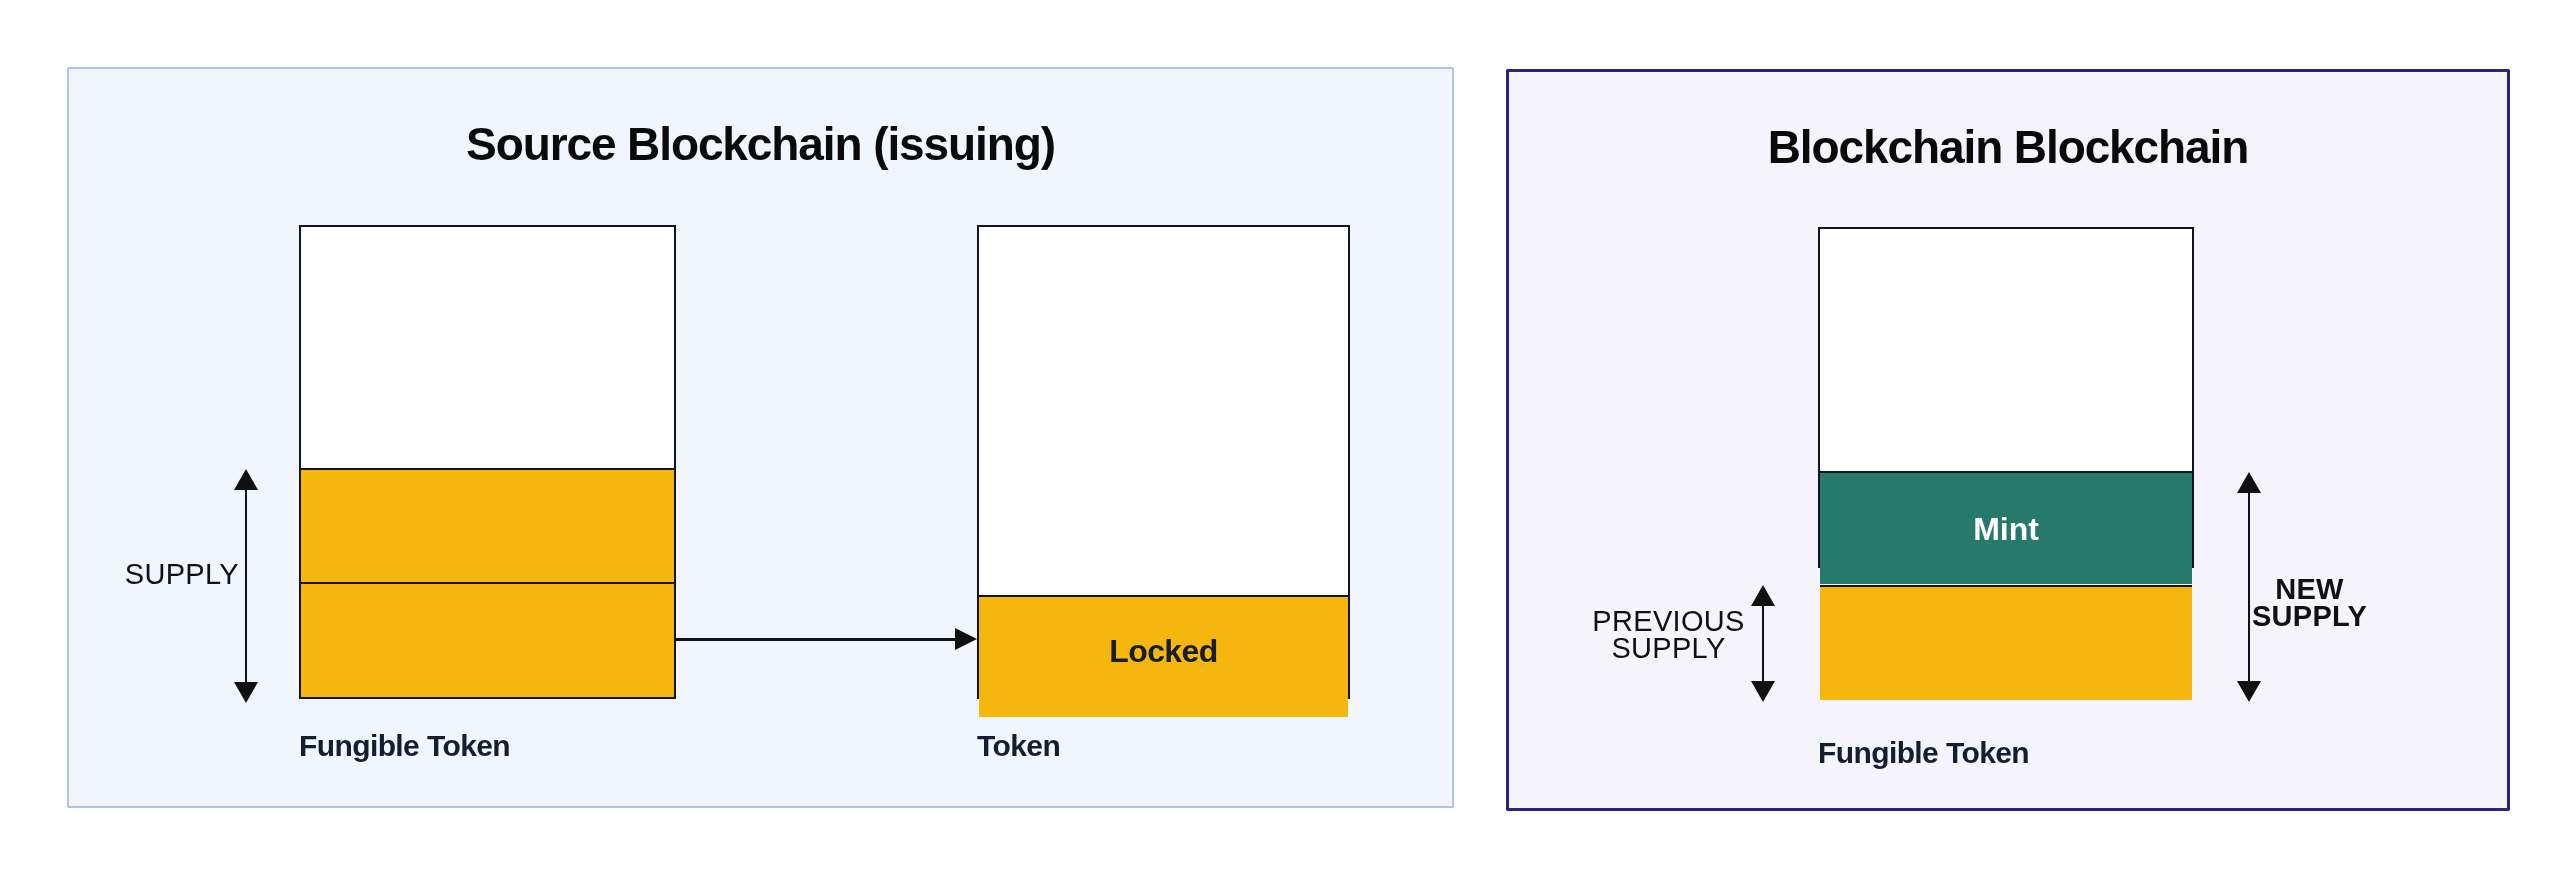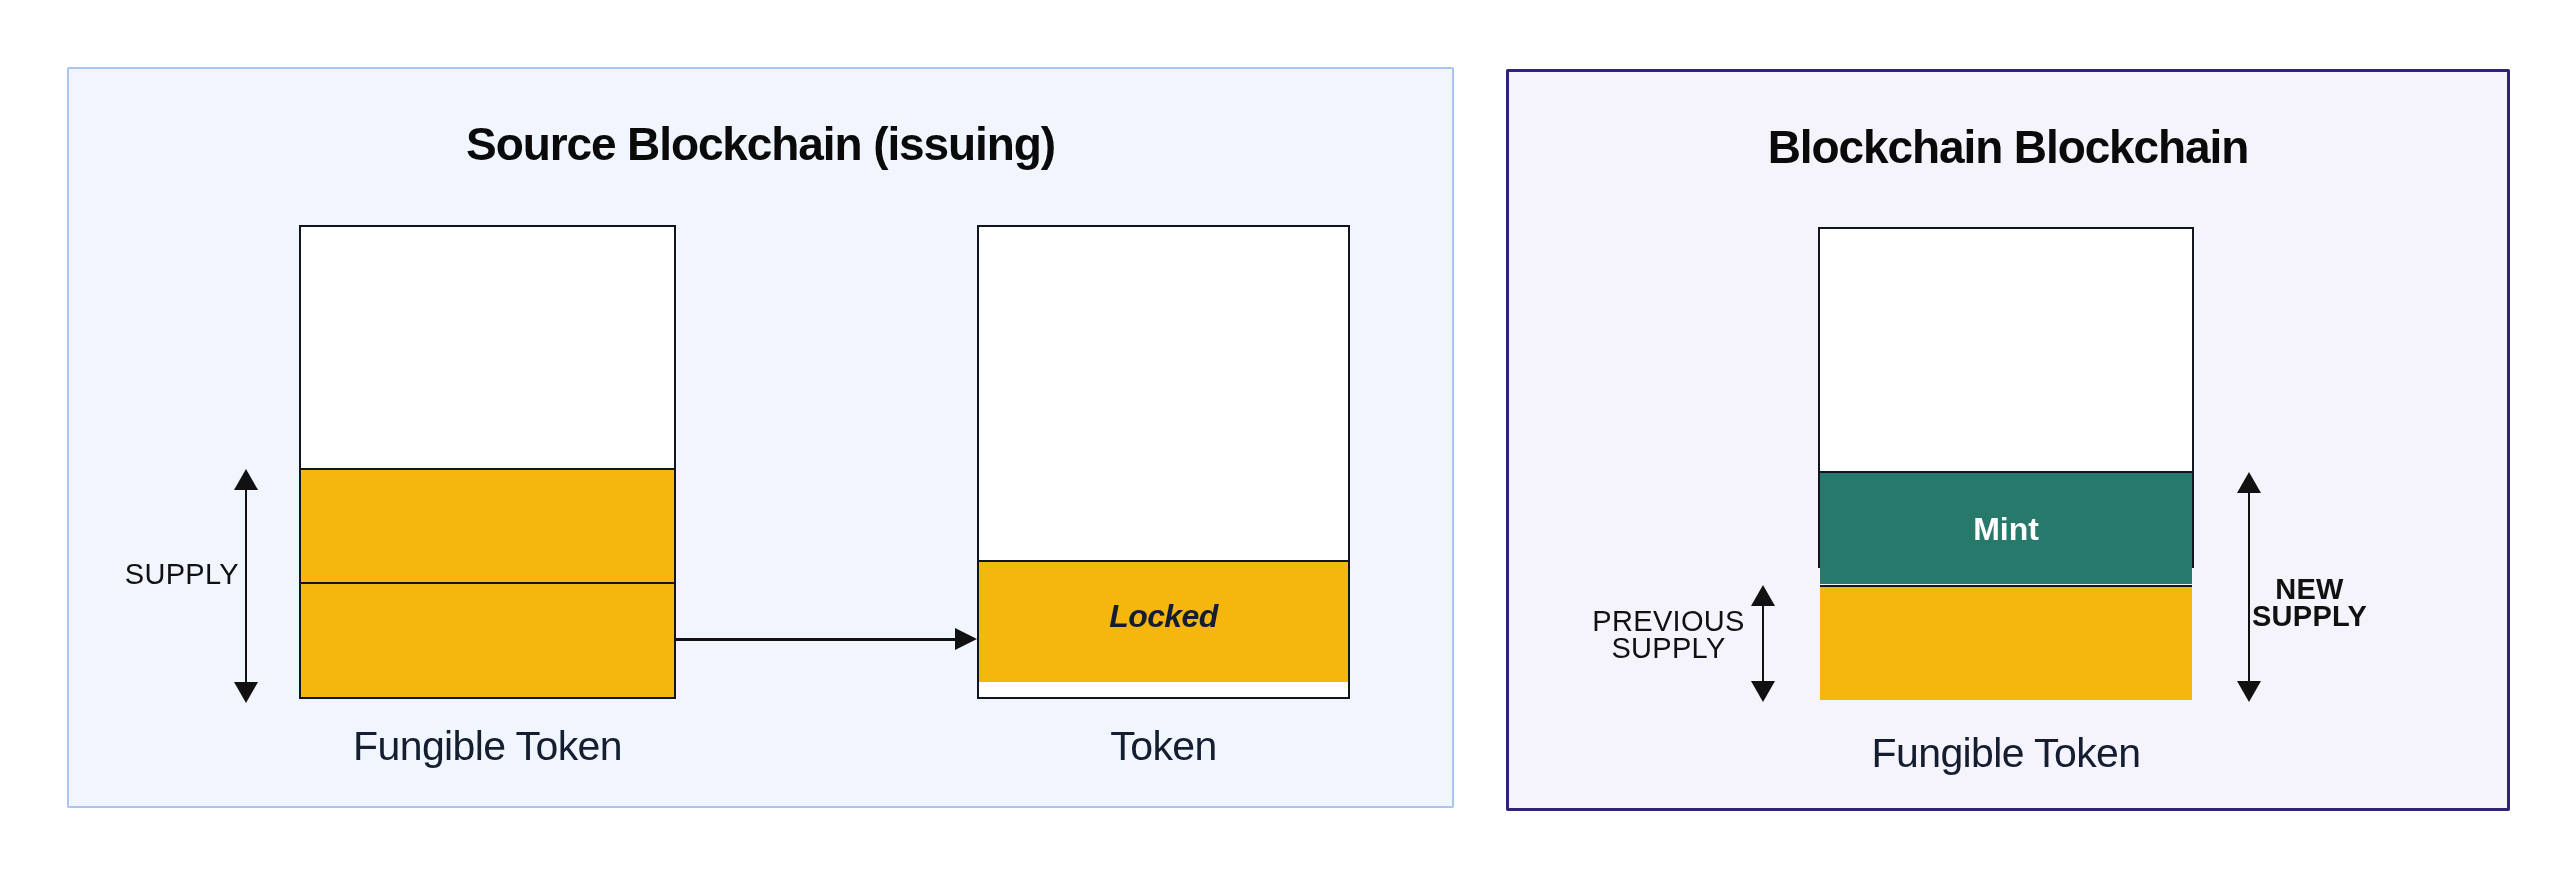--- a/index.html
+++ b/index.html
@@ -33,22 +33,22 @@
   .seg { position:absolute; left:0; right:0; box-sizing:border-box; }
   .seg.line-top { border-top:2.2px solid var(--box-border); }
   .seg.yellow { background:var(--token-yellow); }
   .seg.teal   { background:var(--mint-teal); }
   .seg-label {
     position:absolute; left:0; right:0; text-align:center;
     font-weight:600; letter-spacing:-0.6px;
   }
 
   .box-label {
-    position:absolute; text-align:center; font-size:41px; line-height:36px;
-    font-weight:400; letter-spacing:-0.6px; color:var(--label-navy); white-space:nowrap;
+    position:absolute; text-align:left; font-size:30px; line-height:36px;
+    font-weight:700; letter-spacing:-0.6px; color:var(--label-navy); white-space:nowrap;
   }
 
   .caps-label {
     position:absolute; text-align:center; font-size:29px; line-height:26.5px;
     font-weight:400; letter-spacing:0.3px; color:var(--arrow-black); white-space:nowrap;
   }
 
   
   .v-arrow { position:absolute; width:24px; }
   .v-arrow .vline {
@@ -80,21 +80,21 @@
 
   
   .src .ft-box { left:230px; top:156px; width:377px; height:474px; }
   .src .ft-white  { top:0; height:241px; background:var(--white); }
   .src .ft-y1 { top:241px; height:114px; }
   .src .ft-y2 { top:355px; height:115px; }
   .src .supply-arrow { left:165px; top:400px; height:234px; }
   .src .supply-label { left:13.3px; width:199px; top:492px; }
   .src .pool-box { left:908px; top:156px; width:373px; height:474px; }
   .src .pool-white { top:0; height:348px; background:var(--white); }
-  .src .pool-locked { top:333px; height:122px;font-style:italic; }
+  .src .pool-locked { top:368px; height:122px; }
   .src .locked-label { top:36px; font-size:32px; color:var(--label-navy); }
   .src .transfer-arrow { left:606px; top:558px; width:302px; }
   .src .ft-label   { left:230px; width:377px; top:659px; }
   .src .pool-label { left:908px; width:373px; top:659px; }
 
   
   .dst .ft-box { left:309px; top:155px; width:376px; height:341px; }
   .dst .ft-white { top:0; height:242px; background:var(--white); }
   .dst .ft-teal  { top:242px; height:113px; }
   .dst .ft-yellow{ top:356px; height:115px; }

